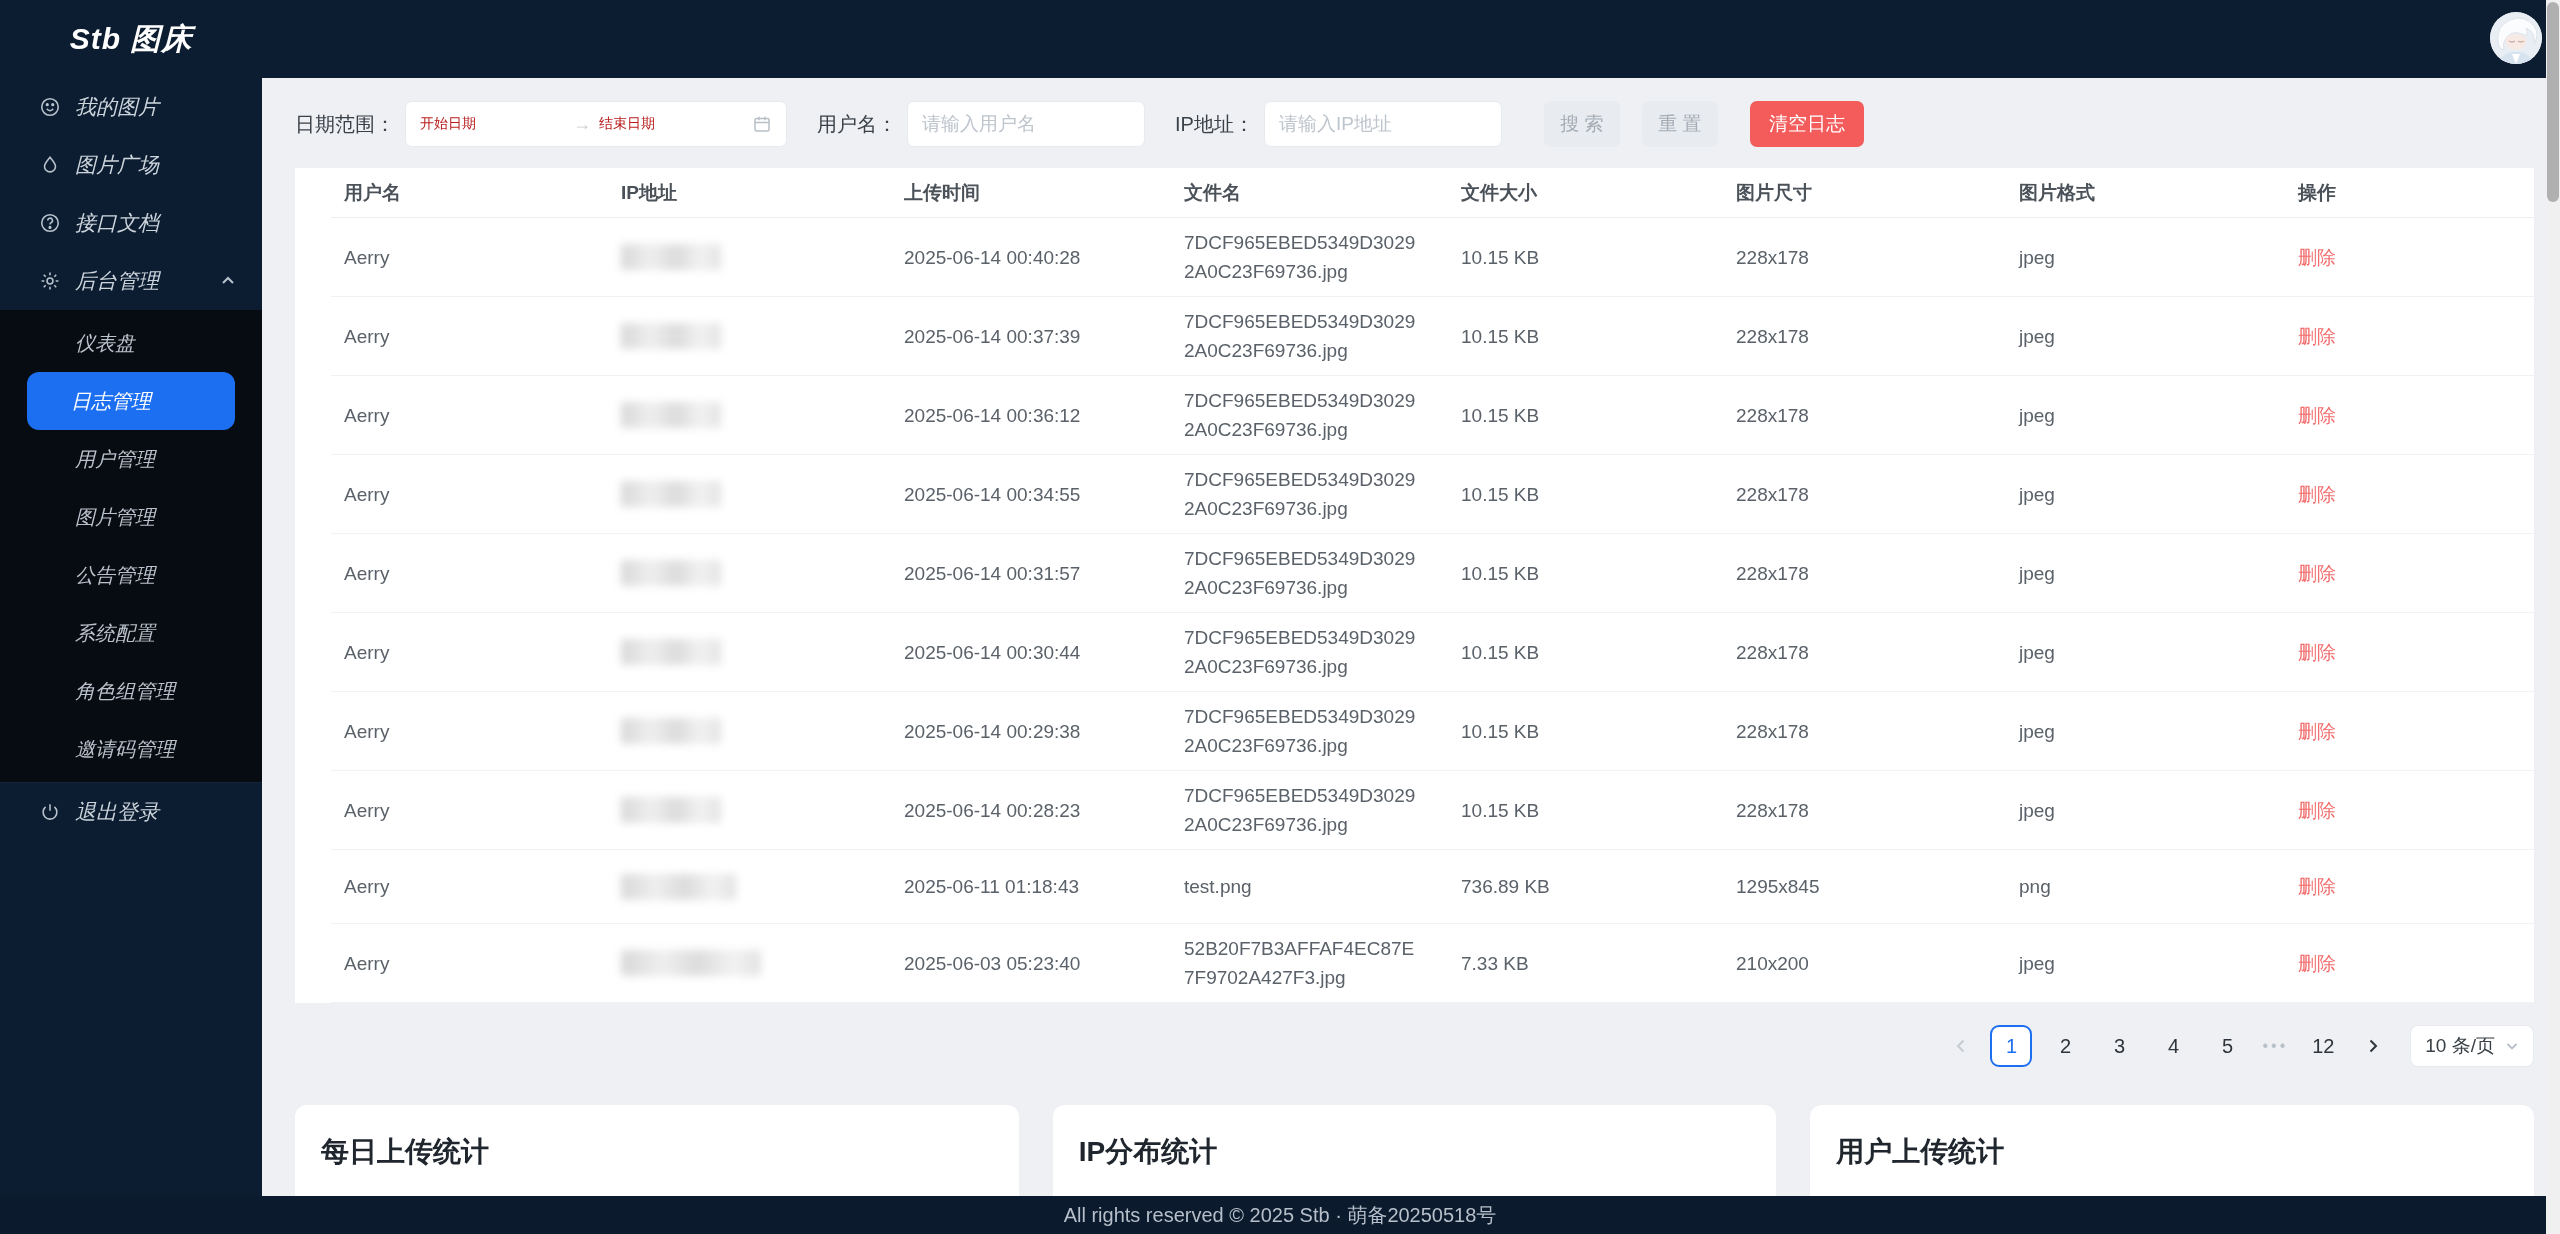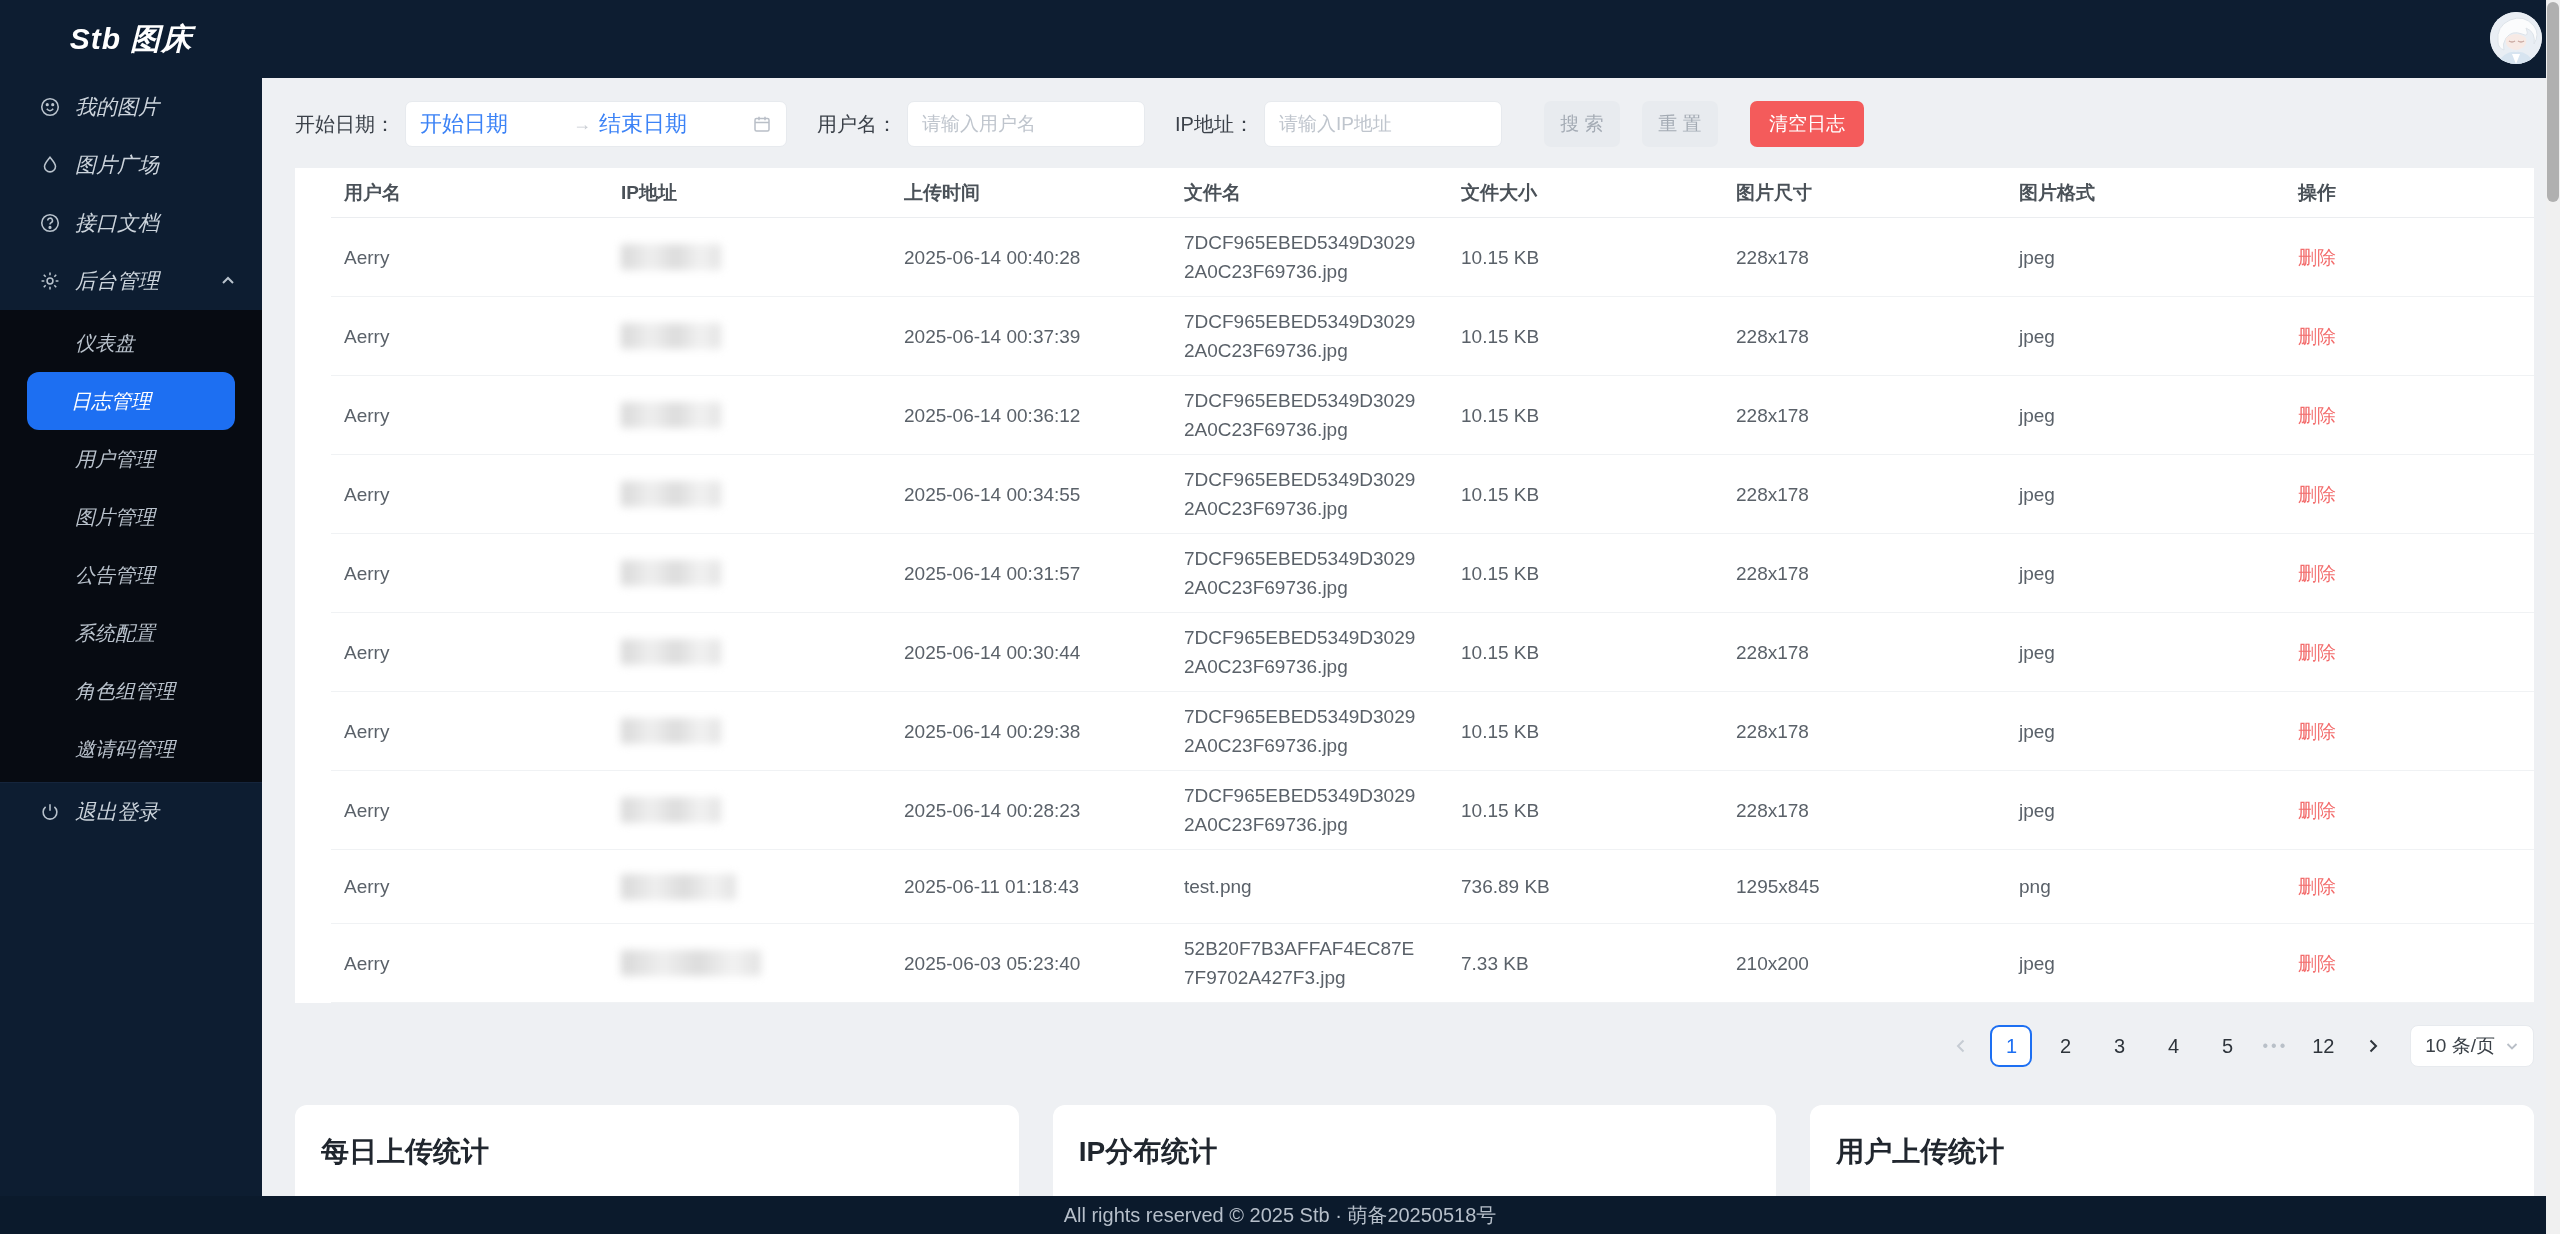--- a/index.html
+++ b/index.html
@@ -25,21 +25,21 @@
   .avatar { position:absolute; right:18px; top:12px; width:52px; height:52px; border-radius:50%;
             overflow:hidden; background:#e9eef4; cursor:pointer; }
 
   .content { height:calc(100% - 78px); background:#eef0f3; padding:14px 26px 0 33px; overflow:hidden; }
 
   
   .filters { display:flex; align-items:center; height:64px; gap:10px; }
   .flabel { font-size:20px; color:#3b4149; white-space:nowrap; }
   .ctrl { background:#ffffff; border:1px solid #e7eaee; border-radius:7px; height:46px; }
   .daterange { width:382px; display:flex; align-items:center; padding:0 14px; gap:8px; margin-right:20px; }
-  .daterange .ph { color:#3b82f6; font-size:22px; flex:1; }
+  .daterange .ph { color:#b91c1c; font-size:14px; flex:1; }
   .daterange .arrow { color:#c8ccd2; font-size:18px; }
   .txtinput { width:238px; padding:0 14px; font-size:19px; color:#333; margin-right:20px; }
   .txtinput::placeholder { color:#bfc5cd; }
   .btn { height:46px; border:none; border-radius:7px; font-size:19px; cursor:pointer; white-space:nowrap; }
   .btn.disabled { background:#e8ebef; color:#a4abb4; width:76px; margin-left:12px; cursor:not-allowed; }
   .btn.danger { background:#f45b5b; color:#ffffff; width:114px; margin-left:22px; }
 
   
   .table { background:#ffffff; margin-top:12px;padding-left:36px; }
   .tgrid { display:grid; grid-template-columns:277px 283px 280px 277px 275px 283px 279px 1fr; align-items:center; }
@@ -168,21 +168,21 @@
           <path d="M19 29 q3 2 6 0M28 29 q3 2 6 0" stroke="#c9a8a0" stroke-width="1.4" fill="none"></path>
           <path d="M6 52 Q16 38 26 40 Q36 38 46 52z" fill="#d7e4f0"></path>
           <path d="M22 42 L26 52 L30 42" fill="#ffffff"></path>
         </svg>
       </div>
     </div>
 
     <div class="content">
 
       <div class="filters">
-        <span class="flabel">开始日期：</span>
+        <span class="flabel">日期范围：</span>
         <div class="ctrl daterange">
           <span class="ph">开始日期</span>
           <span class="arrow">→</span>
           <span class="ph">结束日期</span>
           <span>
             <svg width="20" height="20" viewBox="0 0 20 20" fill="none" stroke="#b9bfc7" stroke-width="1.5">
                 <rect x="3" y="4.5" width="14" height="12.5" rx="1.5"></rect>
                 <path d="M3 8.5h14M7 2.8v3.4M13 2.8v3.4"></path>
               </svg>
           </span>

